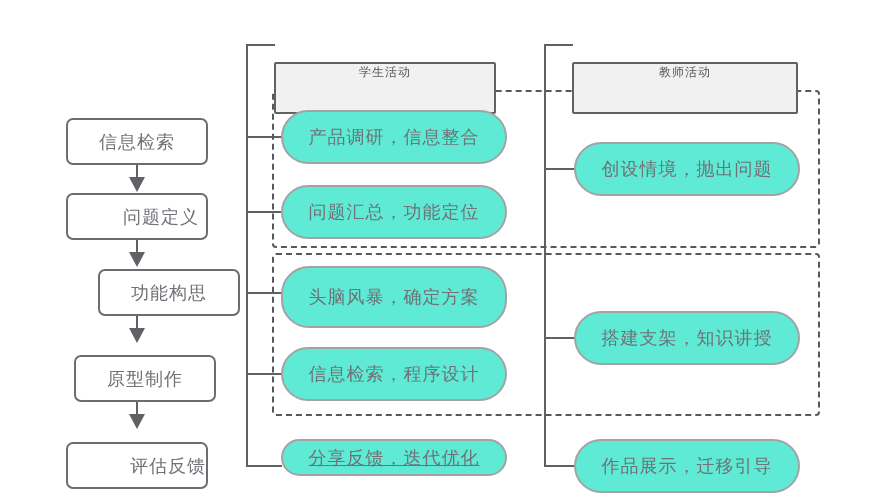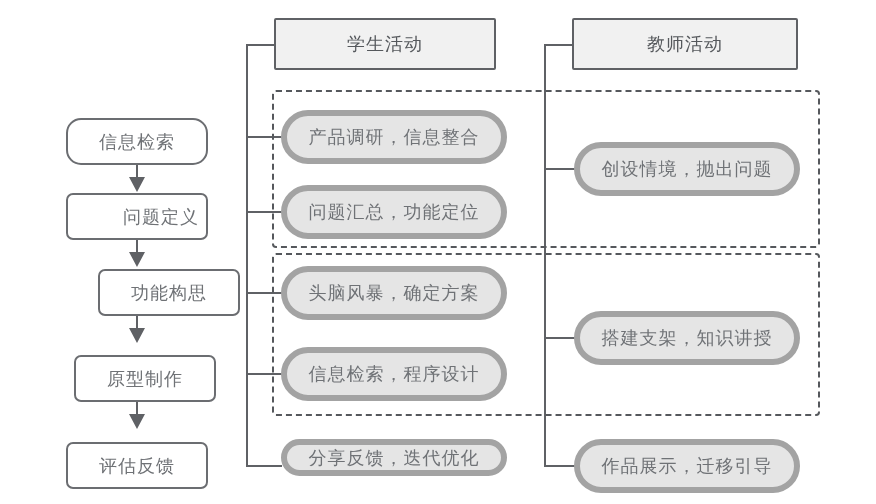--- a/index.html
+++ b/index.html
@@ -43,34 +43,35 @@
   }
 
   
   .header-box {
     position: absolute;
     box-sizing: border-box;
     background: #f1f1f1;
     border: 2px solid #5f6165;
     border-radius: 2px;
     display: flex;
-    align-items: center;
+    align-items: flex-start;
     justify-content: center;
     color: #55585c;
-    font-size: 18px;
+    font-size: 12px;
     letter-spacing: 1px;
     white-space: nowrap;
+    margin-top: 44px;
   }
 
   
   .pill {
     position: absolute;
     box-sizing: border-box;
-    background: #e5e5e5;
-    border: 6px solid #a3a3a3;
+    background: #5eead4;
+    border: 2px solid #a3a3a3;
     border-radius: 28px;
     display: flex;
     align-items: center;
     justify-content: center;
     color: #6f7276;
     font-size: 18px;
     letter-spacing: 1px;
     white-space: nowrap;
   }
 
@@ -119,61 +120,61 @@
       <polygon points="129,177 145,177 137,192"></polygon>
       <polygon points="129,252 145,252 137,267"></polygon>
       <polygon points="129,328 145,328 137,343"></polygon>
       <polygon points="129,414 145,414 137,429"></polygon>
     </g>
   </svg>
 
   <div class="dash-group" style="left:272px; top:90px; width:548px; height:158px;"></div>
   <div class="dash-group" style="left:272px; top:253px; width:548px; height:163px;"></div>
 
-  <div class="flow-box" style="left:66px; top:118px; width:142px; height:47px;border-radius:15px;">
+  <div class="flow-box" style="left:66px; top:118px; width:142px; height:47px;">
     <span>信息检索</span>
   </div>
 
   <div class="flow-box" style="left:66px; top:193px; width:142px; height:47px;padding-left:48px;">
     <span>问题定义</span>
   </div>
 
   <div class="flow-box" style="left:66px; top:269px; width:142px; height:47px;margin-left:32px;">
     <span>功能构思</span>
   </div>
 
   <div class="flow-box" style="left:66px; top:355px; width:142px; height:47px;margin-left:8px;">
     <span>原型制作</span>
   </div>
 
-  <div class="flow-box" style="left:66px; top:442px; width:142px; height:47px;">
+  <div class="flow-box" style="left:66px; top:442px; width:142px; height:47px;justify-content:flex-end;">
     <span>评估反馈</span>
   </div>
 
   <div class="header-box" style="left:274px; top:18px; width:222px; height:52px;">
     <span>学生活动</span>
   </div>
 
   <div class="pill" style="left:281px; top:110px; width:226px; height:54px;">
     <span>产品调研，信息整合</span>
   </div>
 
   <div class="pill" style="left:281px; top:185px; width:226px; height:54px;justify-content:center;">
     <span>问题汇总，功能定位</span>
   </div>
 
-  <div class="pill" style="left:281px; top:266px; width:226px; height:54px;text-align:right;">
+  <div class="pill" style="left:281px; top:266px; width:226px; height:62px;text-align:right;">
     <span>头脑风暴，确定方案</span>
   </div>
 
   <div class="pill" style="left:281px; top:347px; width:226px; height:54px;">
     <span>信息检索，程序设计</span>
   </div>
 
-  <div class="pill" style="left:281px; top:439px; width:226px; height:37px;">
+  <div class="pill" style="left:281px; top:439px; width:226px; height:37px;text-decoration:underline;">
     <span>分享反馈，迭代优化</span>
   </div>
 
   <div class="header-box" style="left:572px; top:18px; width:226px; height:52px;">
     <span>教师活动</span>
   </div>
 
   <div class="pill" style="left:574px; top:142px; width:226px; height:54px;">
     <span>创设情境，抛出问题</span>
   </div>

